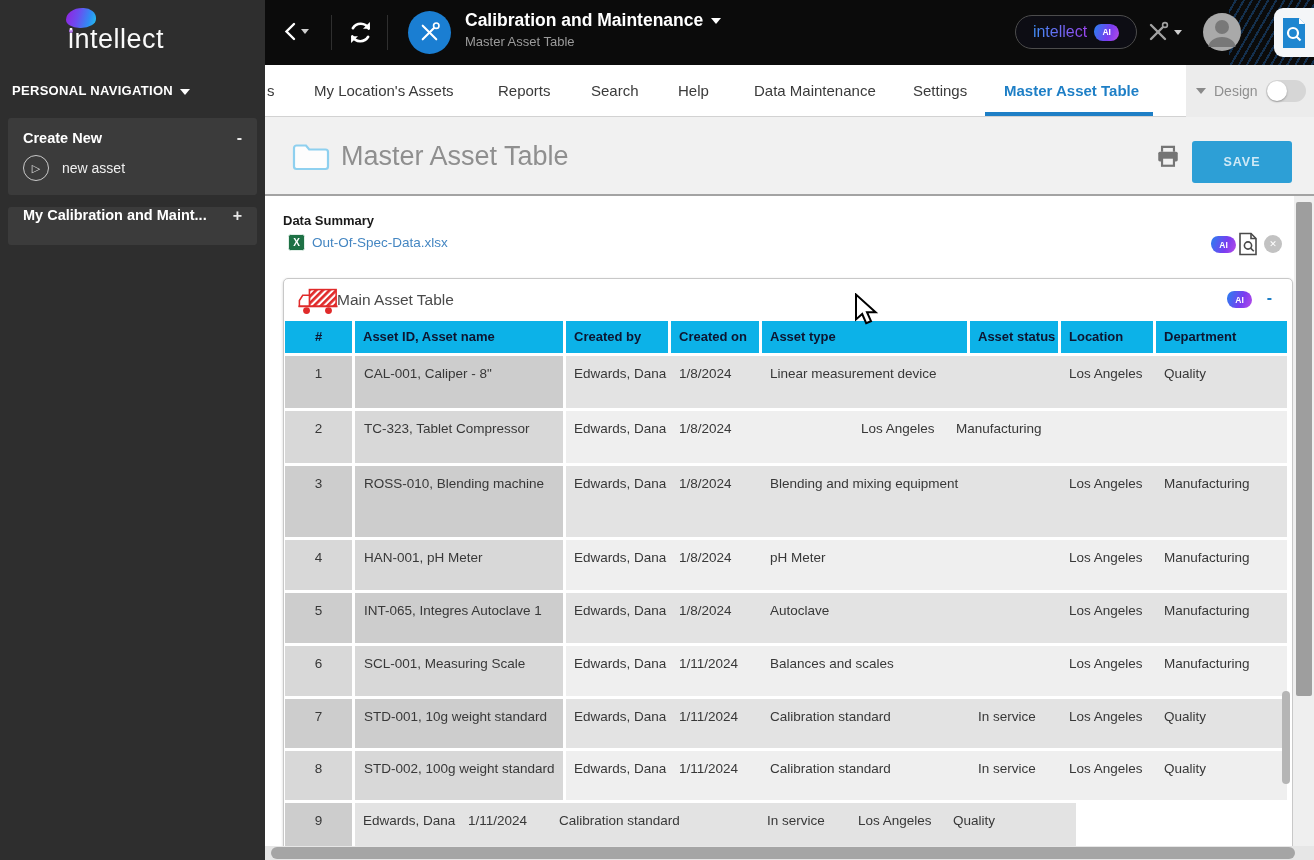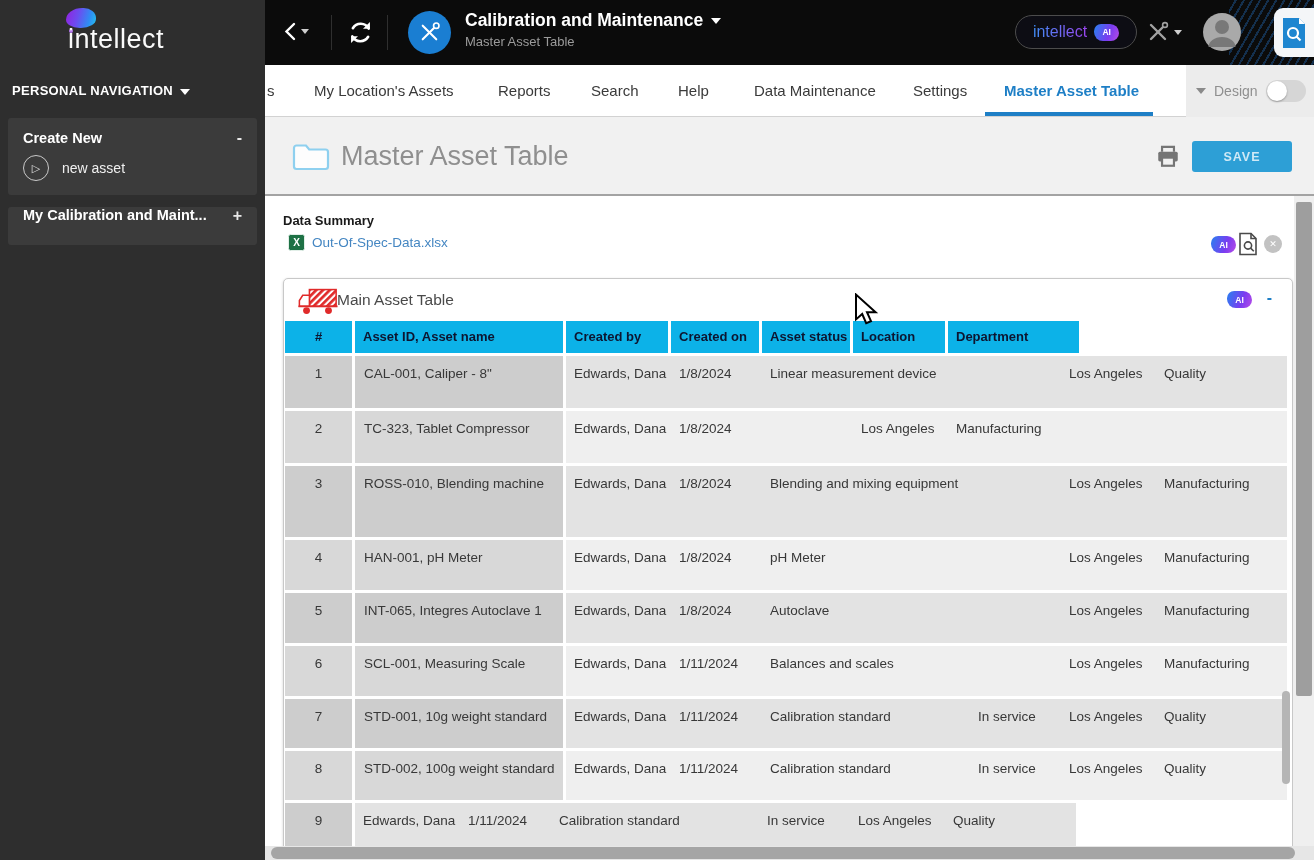--- a/index.html
+++ b/index.html
@@ -69,21 +69,21 @@
   .toggle { width:40px; height:22px; background:#d6d6d6; border-radius:11px; position:relative; cursor:pointer; }
   .toggle .knob { position:absolute; left:1px; top:1px; width:20px; height:20px; border-radius:50%;
     background:#fff; box-shadow:0 1px 2px rgba(0,0,0,.3); }
 
   
   .pagehead { position:absolute; left:265px; top:117px; width:1049px; height:79px; background:#f1f1f1;
     border-bottom:2px solid #a3a3a3; z-index:1; }
   .ph-folder { position:absolute; left:27px; top:24px; }
   .ph-title { position:absolute; left:76px; top:24px; font-size:27px; color:#8f8f8f; }
   .ph-print { position:absolute; right:133px; top:26px; cursor:pointer; }
-  .ph-save { position:absolute; right:22px; top:24px; width:100px; height:31px; background:#2d9fd6; border:none;
+  .ph-save { position:absolute; right:22px; top:24px; width:100px; height:42px; background:#2d9fd6; border:none;
     border-radius:3px; color:#cfe9f6; font-size:12.5px; font-weight:bold; letter-spacing:1px; cursor:pointer;
     font-family:inherit; }
 
   
   .content { position:absolute; left:265px; top:196px; width:1049px; height:664px; background:#fff; }
   .ds-label { position:absolute; left:18px; top:17px; font-size:13px; font-weight:bold; color:#1a1a1a; }
   .ds-file { position:absolute; left:23px; top:38px; display:flex; align-items:center; gap:7px; cursor:pointer; }
   .xls-ico { width:17px; height:17px; background:#1e7145; border-radius:2.5px; color:#fff; font-size:10px;
     font-weight:bold; display:flex; align-items:center; justify-content:center; border:1.5px solid #e2efe8; }
   .ds-link { font-size:13.5px; color:#4486c2; }
@@ -305,20 +305,21 @@
       <span class="pnl-title">Main Asset Table</span>
       <span class="pnl-ai ai-blob">AI</span>
       <span class="pnl-min">-</span>
     </div>
 
     <div class="thead">
       <div class="th h-num">#</div>
       <div class="th h-asset">Asset ID, Asset name</div>
       <div class="th h-cby">Created by</div>
       <div class="th h-con">Created on</div>
+      <div class="th h-type">Asset type</div>
       <div class="th h-status">Asset status</div>
       <div class="th h-loc">Location</div>
       <div class="th h-dep">Department</div>
     </div>
 
     <div class="tbody">
 
         <div class="trow">
           <div class="cl c-num">1</div>
           <div class="cl c-asset">CAL-001, Caliper - 8"</div>

